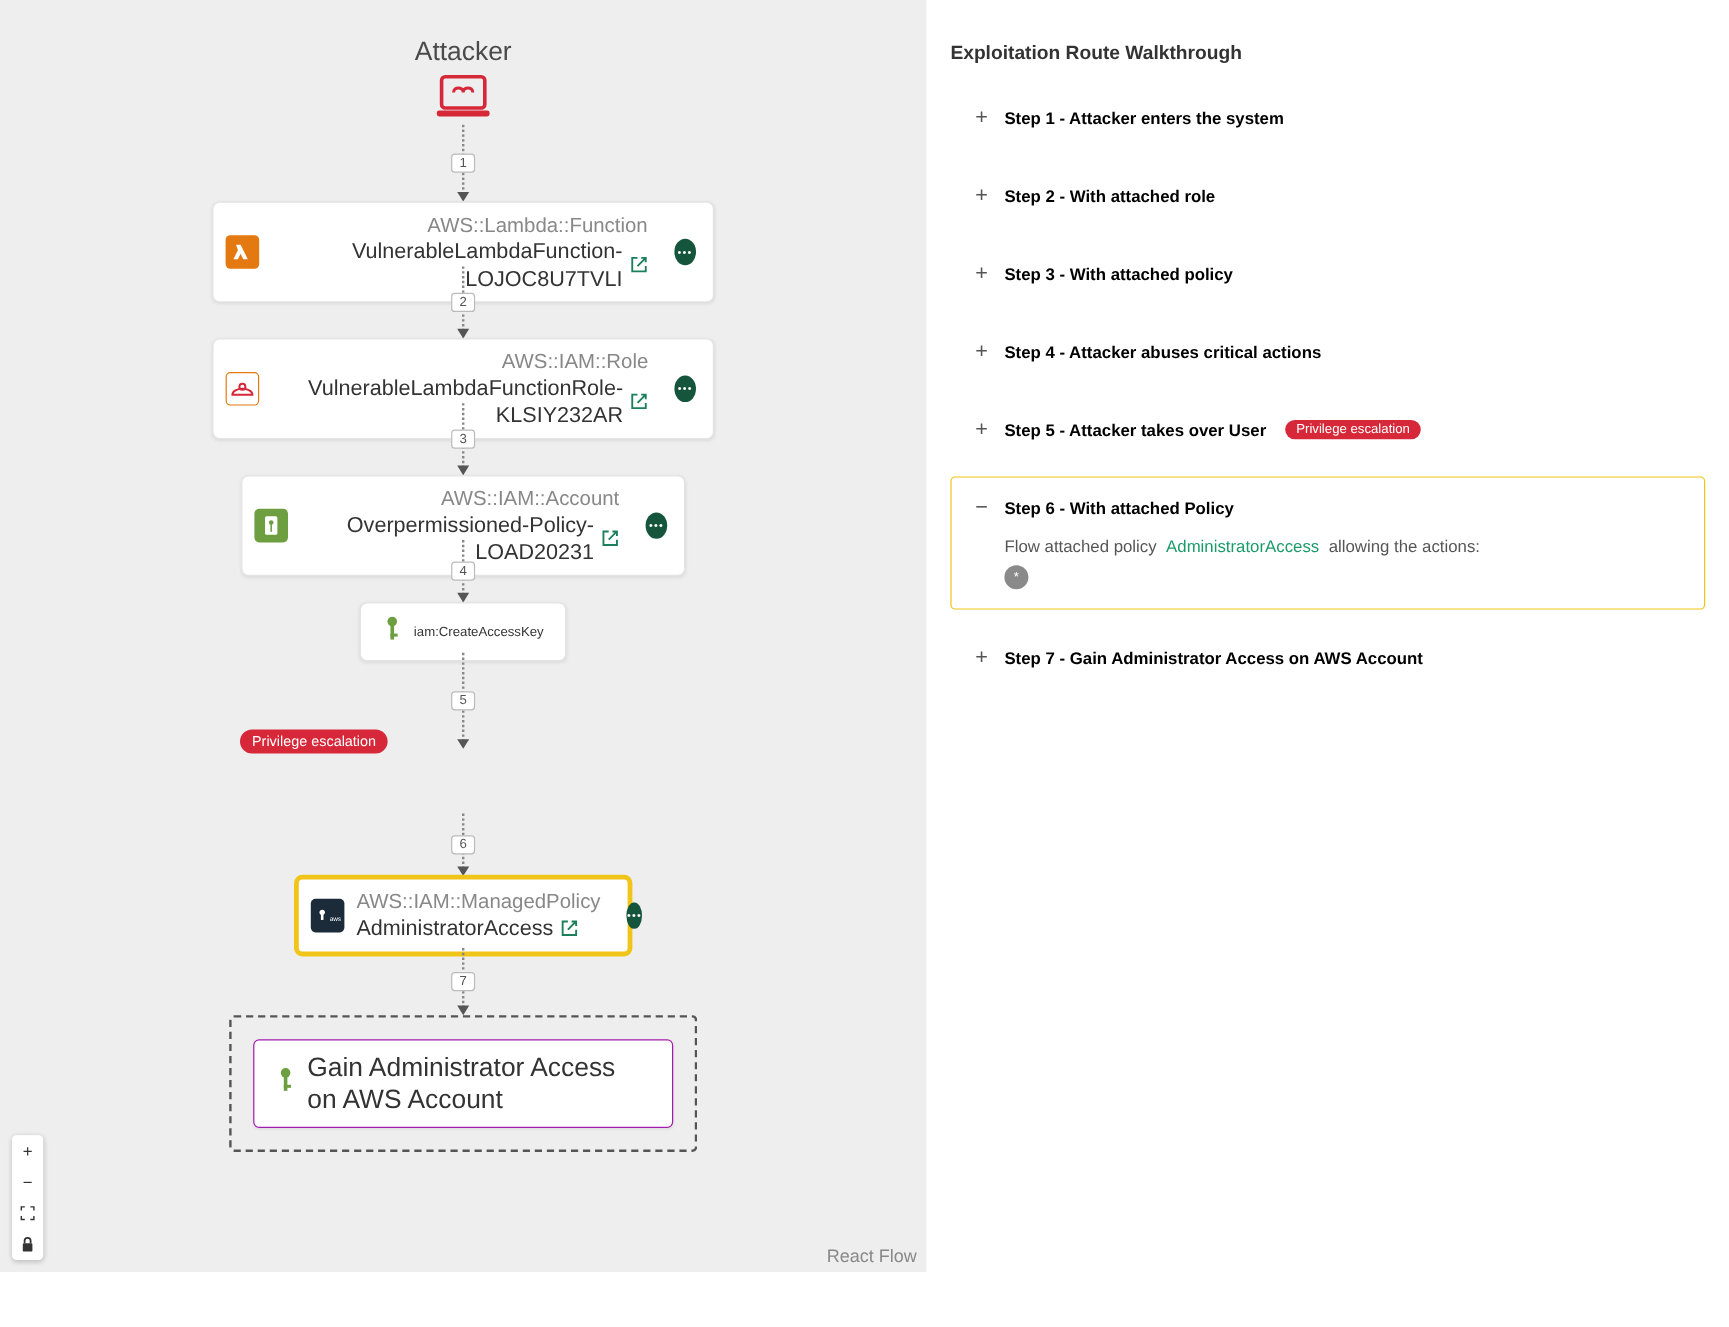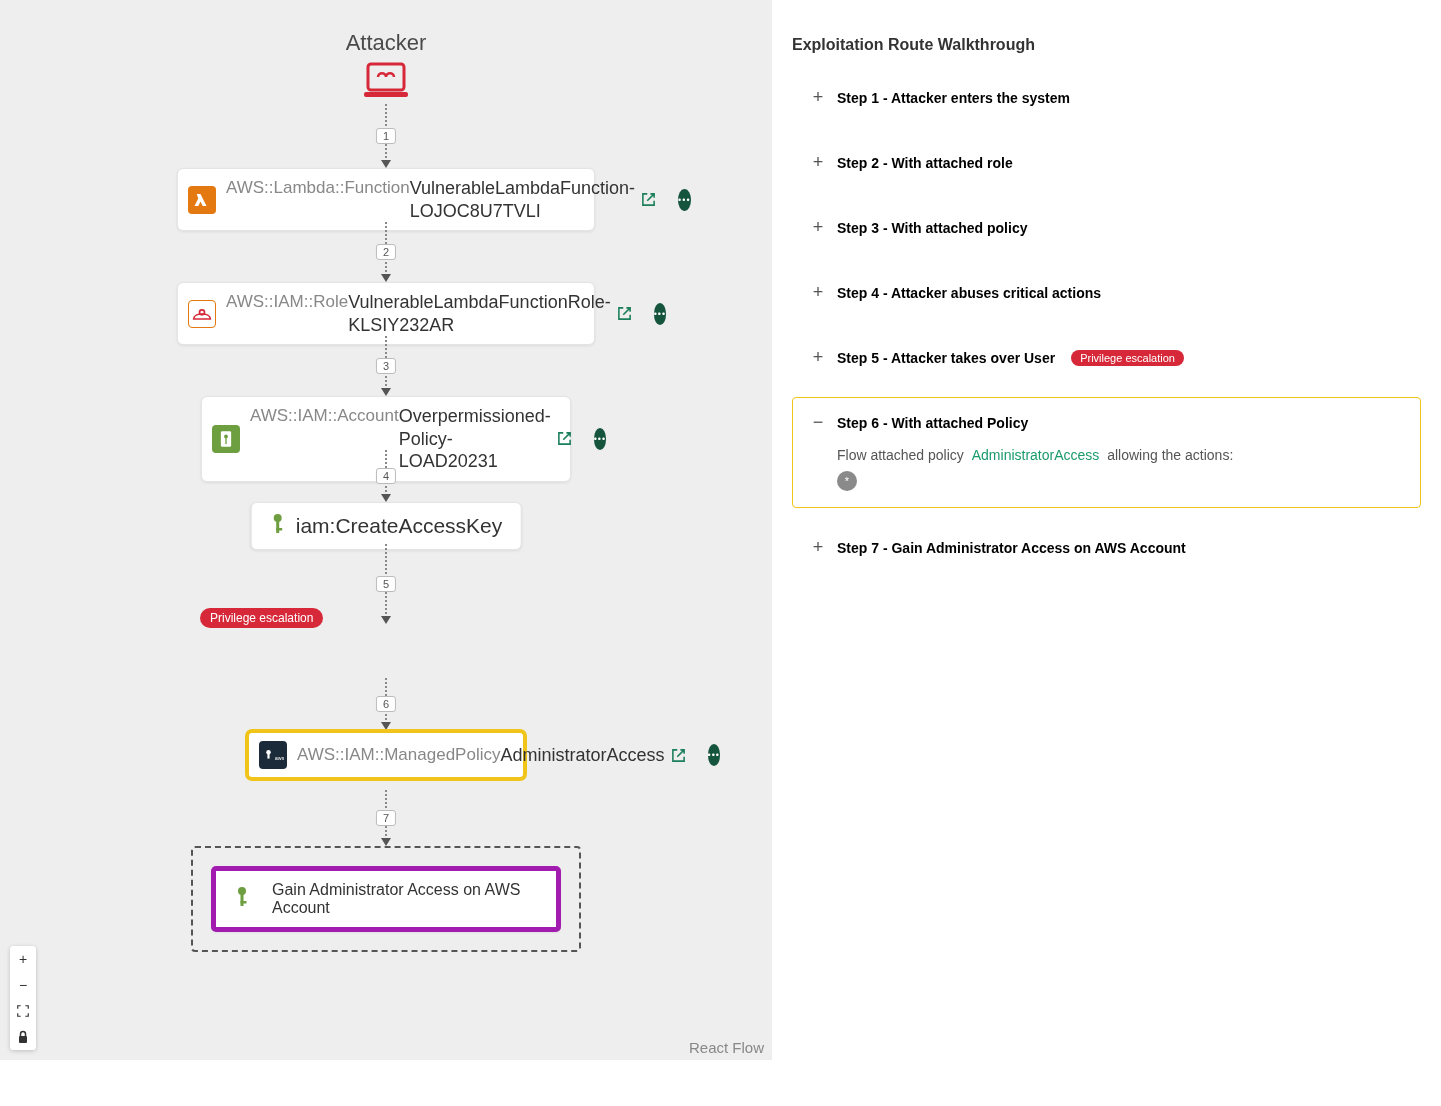--- a/index.html
+++ b/index.html
@@ -73,21 +73,21 @@
 .node.highlight {
   border: 3px solid #f0c419;
   box-shadow: 0 0 0 1px #f0c419;
 }
 .node .icon {
   width: 28px; height: 28px;
   border-radius: 4px;
   display: flex; align-items: center; justify-content: center;
   flex: none;
 }
-.node .texts { display: flex; line-height: 1.25; }
+.node .texts { display: flex; flex-direction: column; line-height: 1.25; text-align: right; }
 .node .type { color: #888; font-size: 17px; }
 .node .name { color: #333; font-size: 18px; display: flex; align-items: center; gap: 6px; }
 .ext-link {
   color: #1a7f5a;
   display: inline-flex;
 }
 .ext-link svg { width: 15px; height: 15px; }
 .more-btn {
   width: 22px; height: 22px;
   border-radius: 50%;
@@ -114,25 +114,25 @@
 .goal-box {
   position: absolute;
   left: 50%; transform: translateX(-50%);
   border: 2px dashed #555;
   border-radius: 4px;
   display: flex; align-items: center; justify-content: center;
   padding: 18px;
 }
 .goal-inner {
   background: #fff;
-  border: 5px solid #a21caf;
+  border: 1px solid #a21caf;
   border-radius: 5px;
   padding: 10px 18px;
-  display: flex; align-items: center; gap: 22px;
-  font-size: 16px;
+  display: flex; align-items: center; gap: 10px;
+  font-size: 22px;
   color: #333;
   box-shadow: 0 1px 2px rgba(0,0,0,0.06);
 }
 
 .controls {
   position: absolute;
   left: 10px; bottom: 10px;
   display: flex; flex-direction: column;
   background: #fff;
   border-radius: 4px;
@@ -321,21 +321,21 @@
     <div class="edge-arrow" style="top:494px"></div>
 
     <div class="node simple" style="top:502px">
       <span>
         <svg width="16" height="22" viewBox="0 0 16 22">
             <circle cx="8" cy="5" r="4" fill="#6d9e3f"></circle>
             <rect x="6.5" y="8" width="3" height="12" fill="#6d9e3f"></rect>
             <rect x="6.5" y="15" width="6" height="2.5" fill="#6d9e3f"></rect>
           </svg>
       </span>
-      <span class="name" style="font-size:21px">iam:CreateAccessKey</span>
+      <span class="name" style="font-size:11px">iam:CreateAccessKey</span>
     </div>
 
     <div class="edge-line" style="top:544px;height:78px"></div>
     <div class="edge-num" style="top:576px">5</div>
     <div class="edge-arrow" style="top:616px"></div>
 
     <div class="priv-badge" style="top:608px;left:200px">Privilege escalation</div>
 
     <div class="edge-line" style="top:678px;height:50px"></div>
     <div class="edge-num" style="top:696px">6</div>

